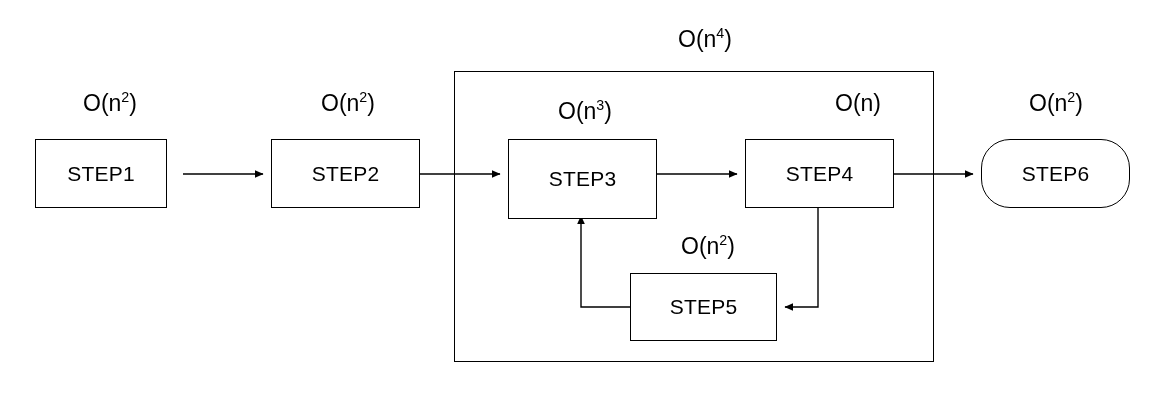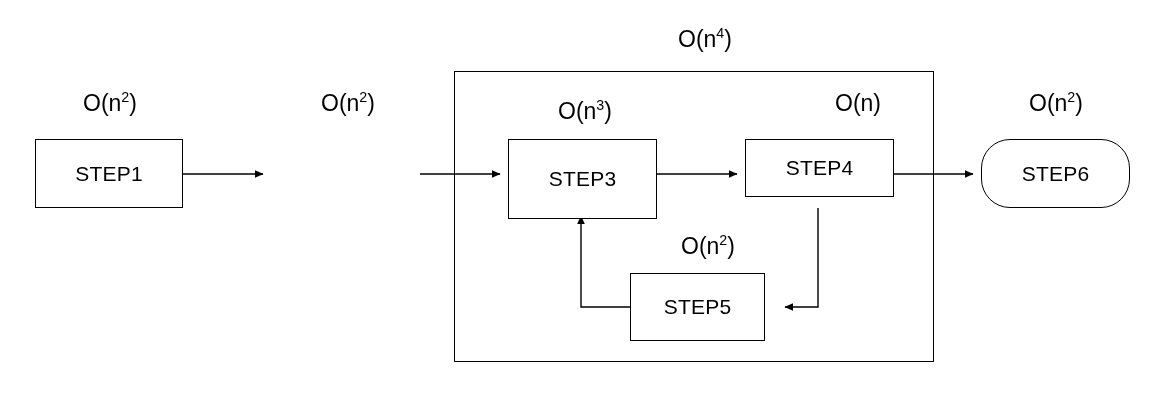--- a/index.html
+++ b/index.html
@@ -91,38 +91,41 @@
     <g>
       <path d="M630,307 L581,307 L581,216" fill="none" stroke="#000000" stroke-width="1.4" marker-end="url(#arrowhead)"></path>
     </g>
   </svg>
 
   <div class="group-box" style="left:454px; top:71px; width:480px; height:291px;"></div>
 
   <div class="complexity-label" style="left:705px; top:26px;"><span>O(n</span><sup>4</sup><span>)</span></div>
 
   <div class="complexity-label" style="left:110px; top:90px;"><span>O(n</span><sup>2</sup><span>)</span></div>
-  <div class="node-box" style="left:35px; top:139px; width:148px; height:69px;">
+  <div class="node-box" style="left:35px; top:139px; width:132px; height:69px;">
       <span>STEP1</span>
     </div>
 
   <div class="complexity-label" style="left:348px; top:90px;"><span>O(n</span><sup>2</sup><span>)</span></div>
+  <div class="node-box" style="left:271px; top:139px; width:149px; height:69px;">
+      <span>STEP2</span>
+    </div>
 
   <div class="complexity-label" style="left:585px; top:98px;"><span>O(n</span><sup>3</sup><span>)</span></div>
   <div class="node-box" style="left:508px; top:139px; width:149px; height:80px;">
       <span>STEP3</span>
     </div>
 
   <div class="complexity-label" style="left:818px; top:90px;margin-left:40px;"><span>O(n</span><sup></sup><span>)</span></div>
-  <div class="node-box" style="left:745px; top:139px; width:149px; height:58px;">
+  <div class="node-box" style="left:745px; top:139px; width:149px; height:69px;">
       <span>STEP4</span>
     </div>
 
   <div class="complexity-label" style="left:708px; top:233px;"><span>O(n</span><sup>2</sup><span>)</span></div>
-  <div class="node-box" style="left:630px; top:273px; width:135px; height:68px;">
+  <div class="node-box" style="left:630px; top:273px; width:147px; height:68px;">
       <span>STEP5</span>
     </div>
 
   <div class="complexity-label" style="left:1056px; top:90px;"><span>O(n</span><sup>2</sup><span>)</span></div>
   <div class="node-box" style="left:981px; top:139px; width:149px; height:69px;border-radius:29px;">
       <span>STEP6</span>
     </div>
 
 </div>
 

